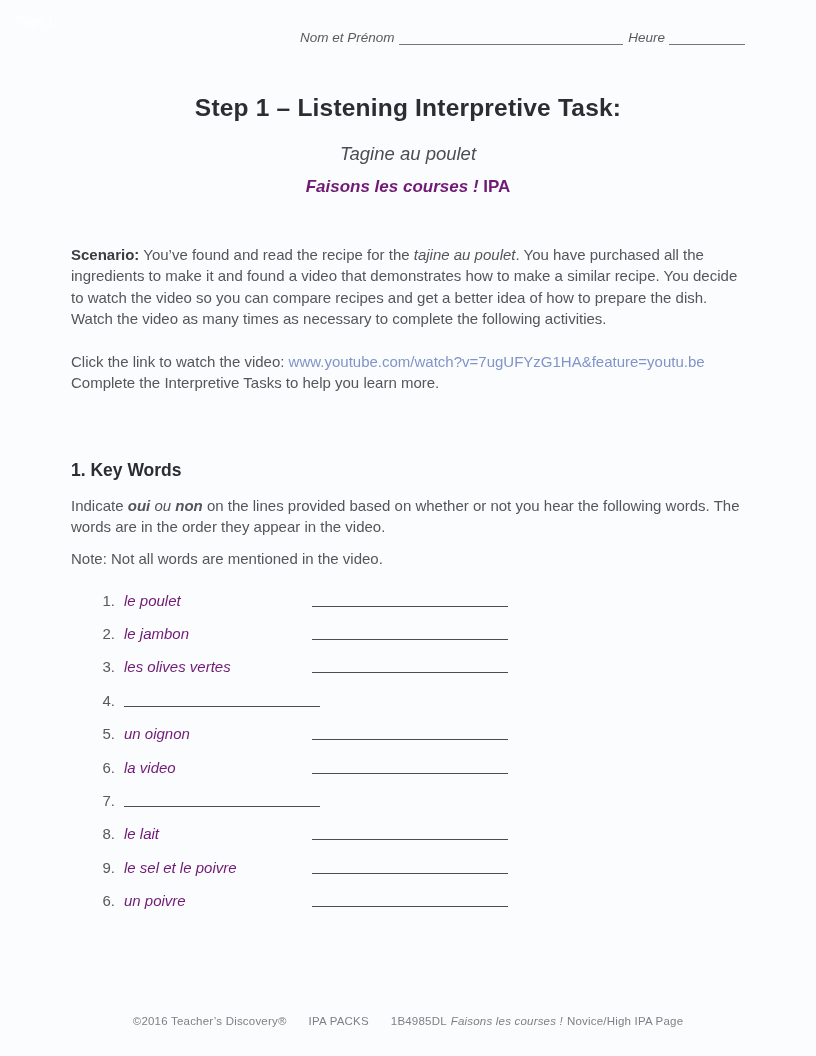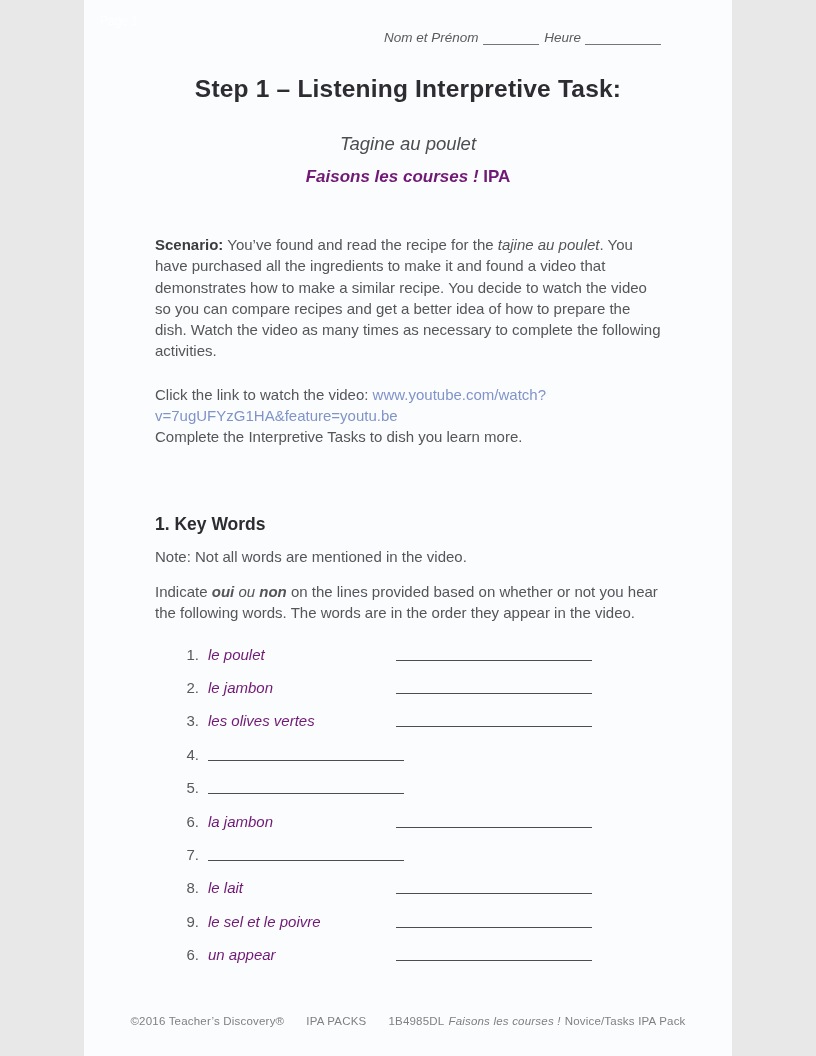--- a/index.html
+++ b/index.html
@@ -1,20 +1,20 @@
 <!DOCTYPE html>
 <html style="--link-color: #8094c8;"><head>
 <meta charset="utf-8">
 <style>
   :root { --link-color:#8094c8; }
   * { box-sizing:border-box; }
   html,body { margin:0; padding:0; background:#e8e8e8; }
   .page {
     position:relative;
-    width:648px; height:1056px;
+    width:816px; height:1056px;
     margin:0 auto;
     background:#fbfcfe;
     font-family:"Liberation Sans","DejaVu Sans",sans-serif;
     color:#55565a;
     overflow:hidden;
   }
   .page-marker {
     position:absolute; top:14px; left:16px;
     font-size:12px; color:#ffffff; opacity:.92;
   }
@@ -24,26 +24,26 @@
     display:flex; align-items:flex-end;
     font-style:italic; font-size:13.5px; color:#5a5b5e;
   }
   .doc-header .blank { border-bottom:1.3px solid #75767a; height:15px; }
   .name-blank { flex:1; margin:0 5px 0 4px; }
   .heure-blank { width:76px; margin-left:4px; }
 
   .content { position:absolute; top:0; left:71px; right:71px; }
 
   .title {
-    margin-top:74px; text-align:center;
+    margin-top:93px; text-align:center;
     font-size:24.5px; font-weight:700; color:#2d2c31;
     line-height:30px; letter-spacing:.2px;
   }
   .subtitle {
-    margin-top:28px; text-align:center;
+    margin-top:19px; text-align:center;
     font-size:18.5px; font-style:italic; color:#4c4d51;
     line-height:24px;
   }
   .series {
     margin-top:10px; text-align:center;
     font-size:17px; color:#701a75; line-height:22px;
   }
   .series-name { font-weight:700; font-style:italic; }
   .series-suffix { font-weight:700; }
 
@@ -96,28 +96,28 @@
   <div class="content">
 
     <div class="title">Step 1 – Listening Interpretive Task:</div>
     <div class="subtitle">Tagine au poulet</div>
     <div class="series"><span class="series-name">Faisons les courses !</span><span class="series-suffix"> IPA</span></div>
 
     <div class="para scenario"><span class="scenario-label">Scenario:</span><span> You’ve found and read the recipe for the </span><span class="dish-italic">tajine au poulet</span><span>. You have purchased all the ingredients to make it and found a video that demonstrates how to make a similar recipe. You decide to watch the video so you can compare recipes and get a better idea of how to prepare the dish. Watch the video as many times as necessary to complete the following activities.</span></div>
 
     <div class="para video-para">
       <div><span>Click the link to watch the video: </span><span class="video-link">www.youtube.com/watch?v=7ugUFYzG1HA&amp;feature=youtu.be</span></div>
-      <div>Complete the Interpretive Tasks to dish you learn more.</div>
+      <div>Complete the Interpretive Tasks to help you learn more.</div>
     </div>
 
     <div class="section-heading">1. Key Words</div>
 
+    <div class="para instructions"><span>Indicate </span><span class="bold-italic">oui</span><span class="italic"> ou </span><span class="bold-italic">non</span><span> on the lines provided based on whether or not you hear the following words. The words are in the order they appear in the video.</span></div>
+
     <div class="para note">Note: Not all words are mentioned in the video.</div>
-
-    <div class="para instructions"><span>Indicate </span><span class="bold-italic">oui</span><span class="italic"> ou </span><span class="bold-italic">non</span><span> on the lines provided based on whether or not you hear the following words. The words are in the order they appear in the video.</span></div>
 
     <div class="kw-list">
       <div class="kw-row">
         <span class="kw-num">1.</span>
         <span class="kw-word">le poulet</span>
         <span class="kw-line"></span>
       </div>
       <div class="kw-row">
         <span class="kw-num">2.</span>
         <span class="kw-word">le jambon</span>
@@ -127,47 +127,48 @@
         <span class="kw-num">3.</span>
         <span class="kw-word">les olives vertes</span>
         <span class="kw-line"></span>
       </div>
       <div class="kw-row">
         <span class="kw-num">4.</span>
         <span class="kw-line"></span>
       </div>
       <div class="kw-row">
         <span class="kw-num">5.</span>
+        <span class="kw-word">un oignon</span>
         <span class="kw-line"></span>
       </div>
       <div class="kw-row">
         <span class="kw-num">6.</span>
-        <span class="kw-word">la jambon</span>
+        <span class="kw-word">la video</span>
         <span class="kw-line"></span>
       </div>
       <div class="kw-row">
         <span class="kw-num">7.</span>
         <span class="kw-line"></span>
       </div>
       <div class="kw-row">
         <span class="kw-num">8.</span>
         <span class="kw-word">le lait</span>
         <span class="kw-line"></span>
       </div>
       <div class="kw-row">
         <span class="kw-num">9.</span>
         <span class="kw-word">le sel et le poivre</span>
         <span class="kw-line"></span>
       </div>
       <div class="kw-row">
         <span class="kw-num">6.</span>
-        <span class="kw-word">un appear</span>
+        <span class="kw-word">un poivre</span>
         <span class="kw-line"></span>
       </div>
     </div>
 
   </div>
 
   <div class="doc-footer">
-    <span>©2016 Teacher’s Discovery®</span><span class="f-gap">IPA PACKS</span><span class="f-gap">1B4985DL</span><span class="f-gap-sm italic">Faisons les courses !</span><span class="f-gap-sm">Novice/Tasks IPA Pack</span>
+    <span>©2016 Teacher’s Discovery®</span><span class="f-gap">IPA PACKS</span><span class="f-gap">1B4985DL</span><span class="f-gap-sm italic">Faisons les courses !</span><span class="f-gap-sm">Novice/High IPA Page</span>
   </div>
 
 </div>
 
 </body></html>

